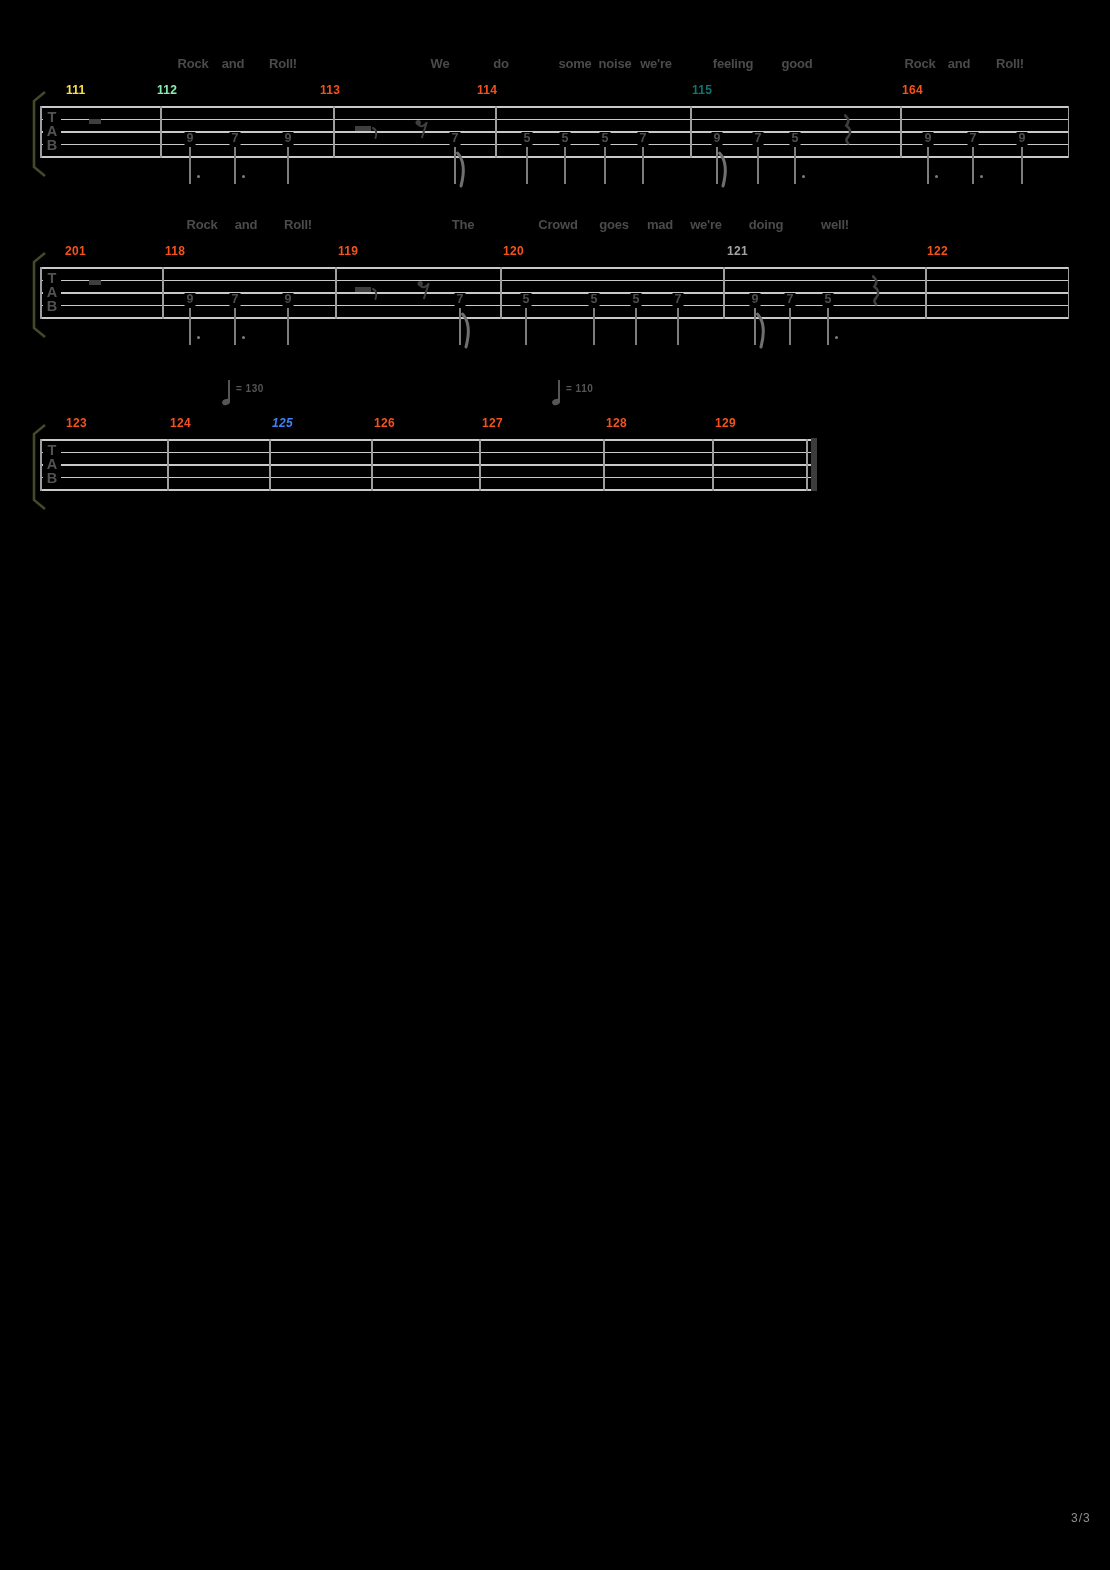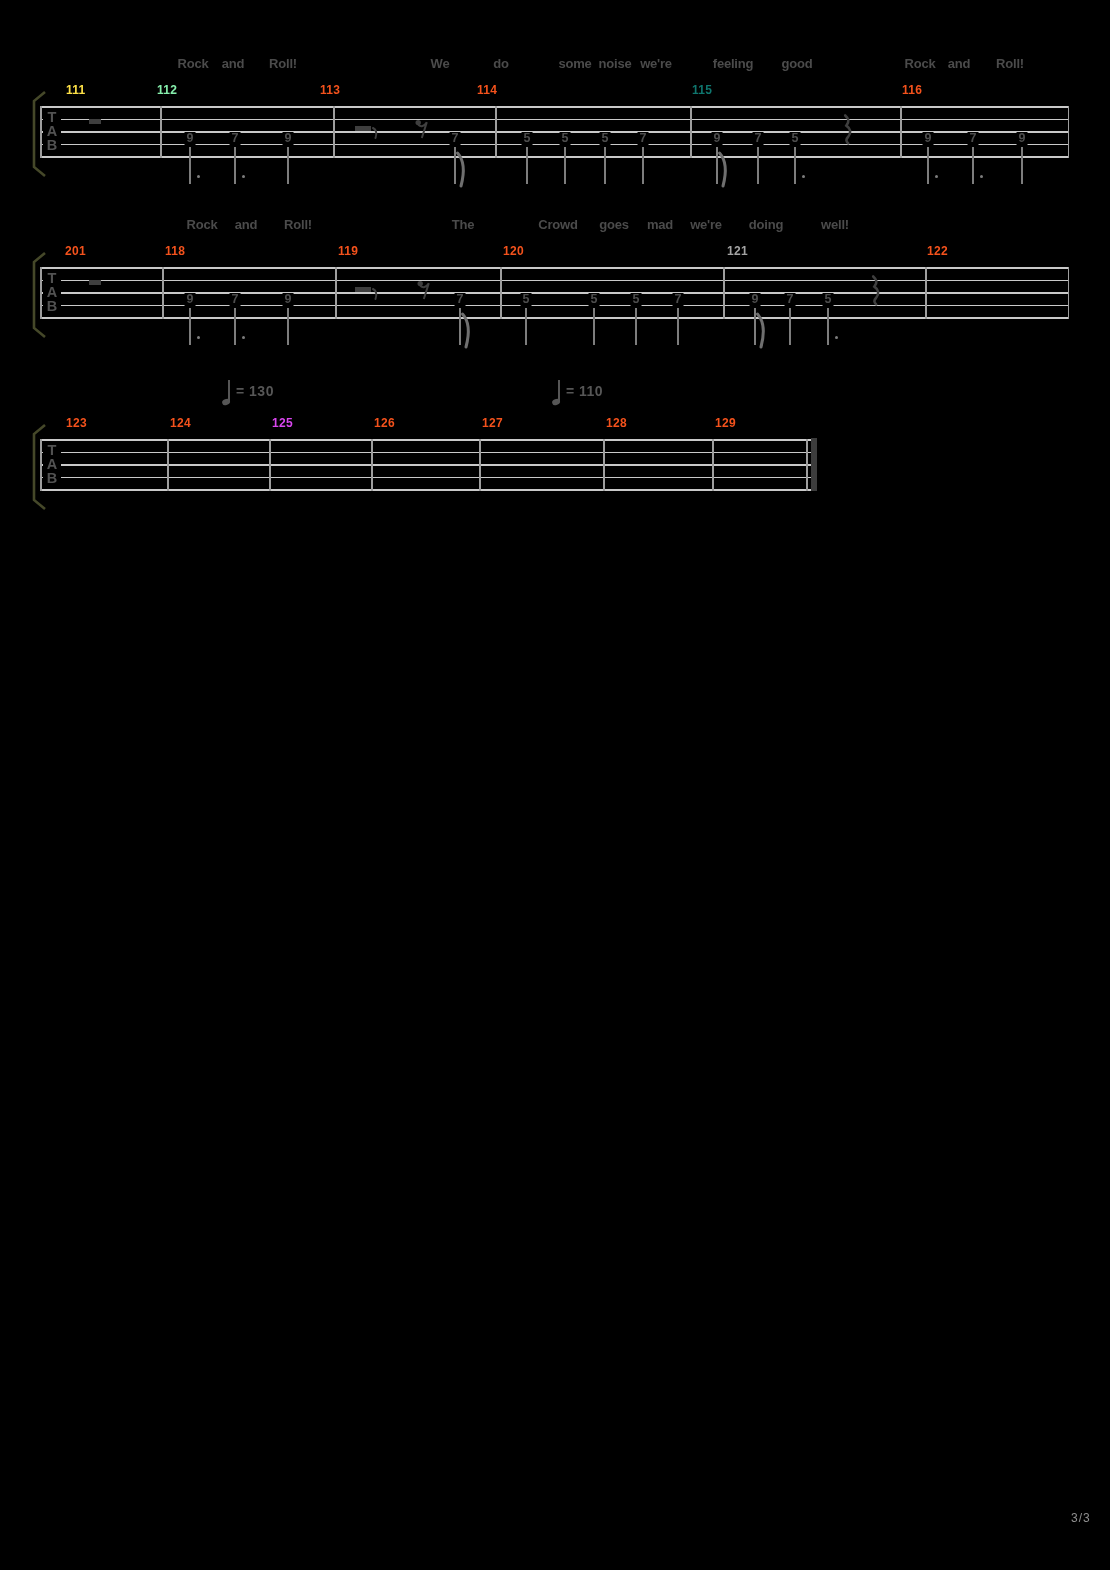--- a/index.html
+++ b/index.html
@@ -9,21 +9,21 @@
   .barline{position:absolute;width:1.5px;}
   .thickbar{position:absolute;}
   .mnum{position:absolute;font-size:12px;font-weight:700;letter-spacing:.3px;}
   .lyric{position:absolute;font-size:13px;font-weight:700;transform:translateX(-50%);white-space:nowrap;letter-spacing:-.2px;}
   .fret{position:absolute;font-size:12.5px;font-weight:700;line-height:13px;transform:translateX(-50%);
         background:#000;padding:0 2px;}
   .stem{position:absolute;width:1.8px;}
   .dot{position:absolute;width:3px;height:3px;border-radius:50%;}
   .tab-letter{position:absolute;width:18px;text-align:center;font-size:14.5px;font-weight:700;line-height:14px;background:#000;}
   .rest-rect{position:absolute;}
-  .tempo-text{position:absolute;font-size:14px;font-weight:700;letter-spacing:.5px;}
+  .tempo-text{position:absolute;font-size:10px;font-weight:700;letter-spacing:.5px;}
   .notehead{position:absolute;width:8px;height:5.5px;border-radius:50%;transform:rotate(-22deg);}
   .notestem{position:absolute;width:1.7px;}
   .pagenum{position:absolute;font-size:12px;letter-spacing:1px;}
   svg{position:absolute;overflow:visible;}
 </style>
 </head>
 <body>
 
 <div class="page">
   <div class="pagenum" style="left: 1043px; top: 1511px; color: rgb(143, 143, 143); margin-left: 28px;">3/3</div>
@@ -43,21 +43,21 @@
     <div class="barline" style="left: 900px; top: 106px; height: 51.5px; background: rgb(158, 158, 158);"></div>
     <div class="barline" style="left: 1067.5px; top: 106px; height: 51.5px; background: rgb(158, 158, 158);"></div>
     <div class="tab-letter" style="left: 43px; top: 110px; color: rgb(82, 82, 82);">T</div>
     <div class="tab-letter" style="left: 43px; top: 124px; color: rgb(82, 82, 82);">A</div>
     <div class="tab-letter" style="left: 43px; top: 138px; color: rgb(82, 82, 82);">B</div>
     <div class="mnum" style="left: 66px; top: 83px; color: #fde047;">111</div>
     <div class="mnum" style="left: 157px; top: 83px; color: #86efac;">112</div>
     <div class="mnum" style="left: 320px; top: 83px; color: rgb(244, 82, 28);">113</div>
     <div class="mnum" style="left: 477px; top: 83px; color: rgb(244, 82, 28);">114</div>
     <div class="mnum" style="left: 692px; top: 83px; color: #0f766e;">115</div>
-    <div class="mnum" style="left: 902px; top: 83px; color: rgb(244, 82, 28);">116</div>
+    <div class="mnum" style="left: 902px; top: 83px; color: rgb(244, 82, 28);">164</div>
     <div class="lyric" style="left: 193px; top: 56px; color: rgb(75, 75, 75);">Rock</div>
     <div class="lyric" style="left: 233px; top: 56px; color: rgb(75, 75, 75);">and</div>
     <div class="lyric" style="left: 283px; top: 56px; color: rgb(75, 75, 75);">Roll!</div>
     <div class="lyric" style="left: 440px; top: 56px; color: rgb(75, 75, 75);">We</div>
     <div class="lyric" style="left: 501px; top: 56px; color: rgb(75, 75, 75);">do</div>
     <div class="lyric" style="left: 575px; top: 56px; color: rgb(75, 75, 75);">some</div>
     <div class="lyric" style="left: 615px; top: 56px; color: rgb(75, 75, 75);">noise</div>
     <div class="lyric" style="left: 656px; top: 56px; color: rgb(75, 75, 75);">we're</div>
     <div class="lyric" style="left: 733px; top: 56px; color: rgb(75, 75, 75);">feeling</div>
     <div class="lyric" style="left: 797px; top: 56px; color: rgb(75, 75, 75);">good</div>
@@ -207,21 +207,21 @@
     <div class="barline" style="left: 479px; top: 439px; height: 51.5px; background: rgb(158, 158, 158);"></div>
     <div class="barline" style="left: 603px; top: 439px; height: 51.5px; background: rgb(158, 158, 158);"></div>
     <div class="barline" style="left: 712px; top: 439px; height: 51.5px; background: rgb(158, 158, 158);"></div>
     <div class="barline" style="left: 806px; top: 439px; height: 51.5px; background: rgb(158, 158, 158);"></div>
     <div class="thickbar" style="left: 810.5px; top: 438px; width: 6.5px; height: 53px; background: rgb(60, 60, 60);"></div>
     <div class="tab-letter" style="left: 43px; top: 443px; color: rgb(82, 82, 82);">T</div>
     <div class="tab-letter" style="left: 43px; top: 457px; color: rgb(82, 82, 82);">A</div>
     <div class="tab-letter" style="left: 43px; top: 471px; color: rgb(82, 82, 82);">B</div>
     <div class="mnum" style="left: 66px; top: 416px; color: rgb(244, 82, 28);">123</div>
     <div class="mnum" style="left: 170px; top: 416px; color: rgb(244, 82, 28);">124</div>
-    <div class="mnum" style="left: 272px; top: 416px; color: #d946ef;">125</div>
+    <div class="mnum" style="left: 272px; top: 416px; color: #3b82f6; font-style: italic;">125</div>
     <div class="mnum" style="left: 374px; top: 416px; color: rgb(244, 82, 28);">126</div>
     <div class="mnum" style="left: 482px; top: 416px; color: rgb(244, 82, 28);">127</div>
     <div class="mnum" style="left: 606px; top: 416px; color: rgb(244, 82, 28);">128</div>
     <div class="mnum" style="left: 715px; top: 416px; color: rgb(244, 82, 28);">129</div>
     <div class="notehead" style="left: 222px; top: 399px; background: rgb(86, 86, 86);"></div>
     <div class="notestem" style="left: 228px; top: 380px; height: 22px; background: rgb(86, 86, 86);"></div>
     <div class="tempo-text" style="left: 236px; top: 383px; color: rgb(86, 86, 86);">= 130</div>
     <div class="notehead" style="left: 552px; top: 399px; background: rgb(86, 86, 86);"></div>
     <div class="notestem" style="left: 558px; top: 380px; height: 22px; background: rgb(86, 86, 86);"></div>
     <div class="tempo-text" style="left: 566px; top: 383px; color: rgb(86, 86, 86);">= 110</div>

